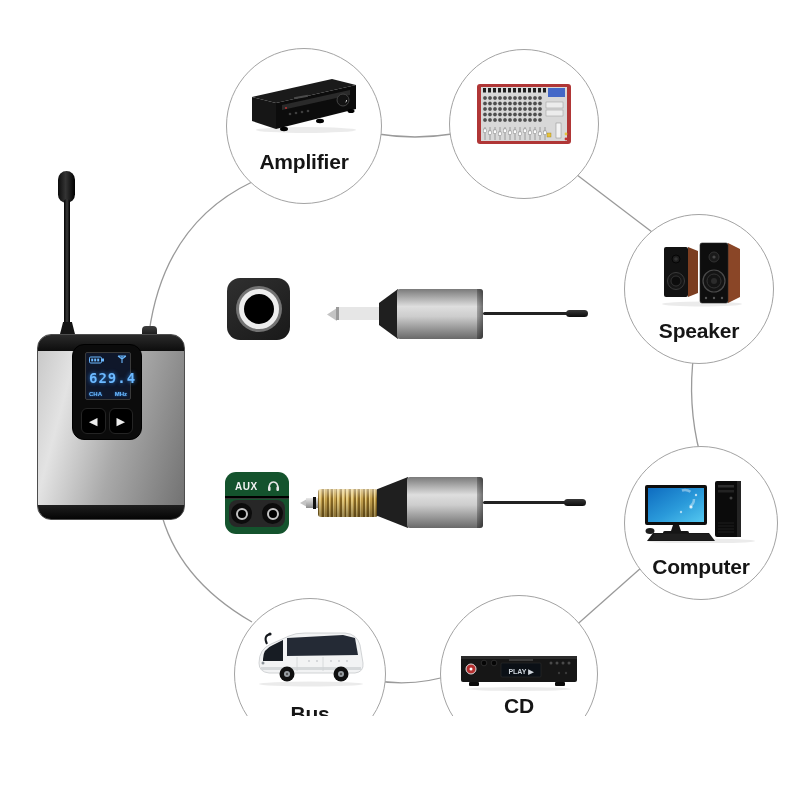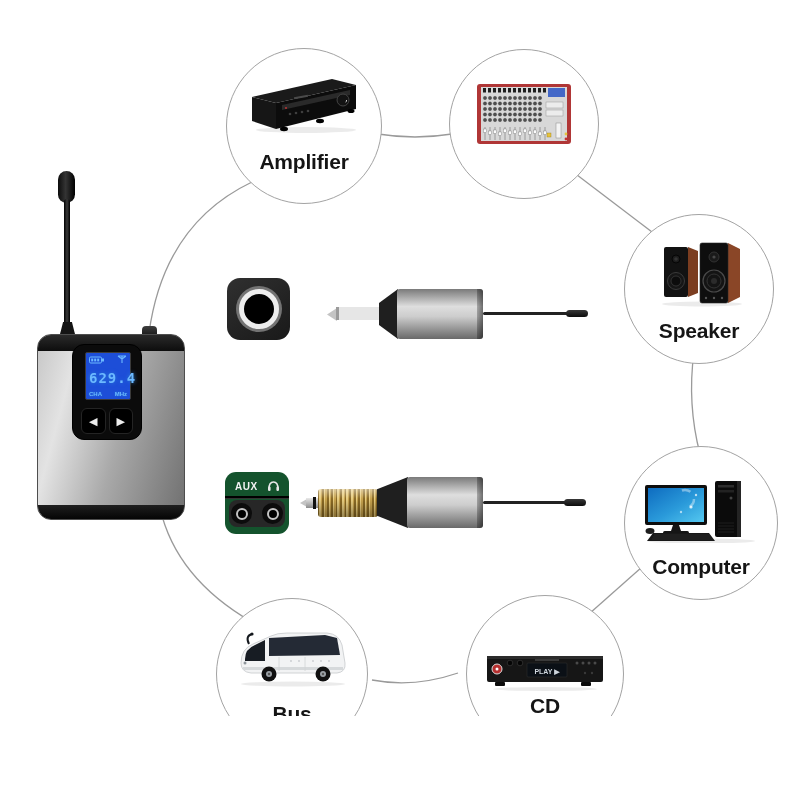--- a/index.html
+++ b/index.html
@@ -24,21 +24,21 @@
       background:linear-gradient(180deg,#3e3e3e,#101010);}
   .bp-body{left:37px;top:334px;width:146px;height:184px;border-radius:14px;overflow:hidden;
       border:1px solid #4e4e4e;
       background:linear-gradient(105deg,#c6c6c6,#e3e3e3 22%,#a9a9a9 55%,#707070);}
   .bp-top-band{position:absolute;left:0;top:0;right:0;height:16px;
       background:linear-gradient(180deg,#2a2a2a,#0d0d0d);}
   .bp-bottom-band{position:absolute;left:0;bottom:0;right:0;height:14px;
       background:linear-gradient(180deg,#1f1f1f,#050505);}
   .bp-cluster{left:72px;top:344px;width:68px;height:94px;background:#0b0b0b;
       border:1px solid #000;border-radius:12px;}
-  .bp-lcd{left:85px;top:352px;width:46px;height:48px;background:#1d4ed8;
+  .bp-lcd{left:85px;top:352px;width:46px;height:48px;background:#0f172a;
       border:1px solid #3a3a3a;border-radius:2px;display:flex;flex-direction:column;
       justify-content:space-between;padding:2px 3px;box-sizing:border-box;}
   .lcd-row{display:flex;justify-content:space-between;align-items:center;}
   .lcd-freq{text-align:center;font-family:"DejaVu Sans Mono",monospace;font-weight:bold;
       font-size:14px;color:#6cb9ff;letter-spacing:1px;text-shadow:0 0 4px #2b7fd9;}
   .lcd-small{font-size:6px;font-weight:bold;color:#6cb9ff;text-shadow:0 0 2px #2b7fd9;}
   .bp-btns{left:81px;top:408px;width:52px;height:26px;display:flex;gap:3px;}
   .bp-btn{flex:1;background:#000;border:1px solid #242424;border-radius:6px;
       color:#ededed;font-size:11px;display:flex;align-items:center;justify-content:center;}
   
@@ -299,21 +299,21 @@
       <circle cx="58" cy="46" r="11" fill="#141414" stroke="#4a4a4a" stroke-width="1.2"></circle>
       <circle cx="58" cy="46" r="7" fill="none" stroke="#333" stroke-width="1"></circle>
       <circle cx="58" cy="46" r="3" fill="#2b2b2b"></circle>
       <circle cx="50" cy="63" r="1.2" fill="#555"></circle>
       <circle cx="58" cy="63" r="1.2" fill="#555"></circle>
       <circle cx="66" cy="63" r="1.2" fill="#555"></circle>
     </svg>
     <div class="dev-label" style="top:104px;">Speaker</div>
   </div>
 
-  <div class="circle" style="left:466px;top:595px;width:156px;height:156px;">
+  <div class="circle" style="left:440px;top:595px;width:156px;height:156px;">
     <svg class="dev-icon" style="top:52px;" width="120" height="44" viewBox="0 0 120 44">
       <ellipse cx="60" cy="41" rx="52" ry="2" fill="rgba(0,0,0,0.08)"></ellipse>
       <rect x="2" y="8" width="116" height="26" rx="2" fill="#161616"></rect>
       <rect x="2" y="8" width="116" height="3" fill="#2b2b2b"></rect>
       <circle cx="12" cy="21" r="5" fill="#b52f2f" stroke="#ddd" stroke-width="1"></circle>
       <circle cx="12" cy="21" r="1.5" fill="#fff"></circle>
       <circle cx="25" cy="15" r="2.8" fill="#050505" stroke="#3a3a3a" stroke-width="0.7"></circle>
       <circle cx="35" cy="15" r="2.8" fill="#050505" stroke="#3a3a3a" stroke-width="0.7"></circle>
       <rect x="50" y="11" width="24" height="2" fill="#3a3a3a"></rect>
       <rect x="42" y="15" width="40" height="14" rx="1" fill="#0b1016" stroke="#333" stroke-width="0.5"></rect>
@@ -323,21 +323,21 @@
       <circle cx="104" cy="15" r="1.5" fill="#4a4a4a"></circle>
         <circle cx="110" cy="15" r="1.5" fill="#4a4a4a"></circle>
       <circle cx="100" cy="25" r="1.2" fill="#3a3a3a"></circle>
         <circle cx="107" cy="25" r="1.2" fill="#3a3a3a"></circle>
       <rect x="10" y="34" width="10" height="4" rx="1" fill="#0a0a0a"></rect>
       <rect x="96" y="34" width="10" height="4" rx="1" fill="#0a0a0a"></rect>
     </svg>
     <div class="dev-label" style="top:98px;">CD</div>
   </div>
 
-  <div class="circle" style="left:216px;top:598px;width:150px;height:150px;">
+  <div class="circle" style="left:234px;top:598px;width:150px;height:150px;">
     <svg class="dev-icon" style="top:22px;" width="114" height="70" viewBox="0 0 114 70">
       <ellipse cx="58" cy="63" rx="52" ry="2.5" fill="rgba(0,0,0,0.08)"></ellipse>
       <path d="M6,42 Q6,28 18,23 L36,15 Q42,12 52,12 L92,12 Q104,13 107,24 L110,42 Q111,51 102,52 L16,52 Q6,51 6,42 Z" fill="#f2f3f4" stroke="#c6c9cc" stroke-width="0.8"></path>
       <path d="M10,38 Q10,28 20,24 L30,19 L30,40 L10,40 Z" fill="#171c23"></path>
       <polygon points="34,17 90,14 102,17 105,34 34,35" fill="#242a35"></polygon>
       <path d="M14,23 Q10,15 17,13" fill="none" stroke="#14181d" stroke-width="2"></path>
       <circle cx="17" cy="13" r="1.6" fill="#14181d"></circle>
       <rect x="8" y="46" width="100" height="3" fill="#d6d9db"></rect>
       <line x1="44" y1="36" x2="44" y2="50" stroke="#d0d3d6" stroke-width="0.8"></line>
       <line x1="70" y1="36" x2="70" y2="50" stroke="#d0d3d6" stroke-width="0.8"></line>

